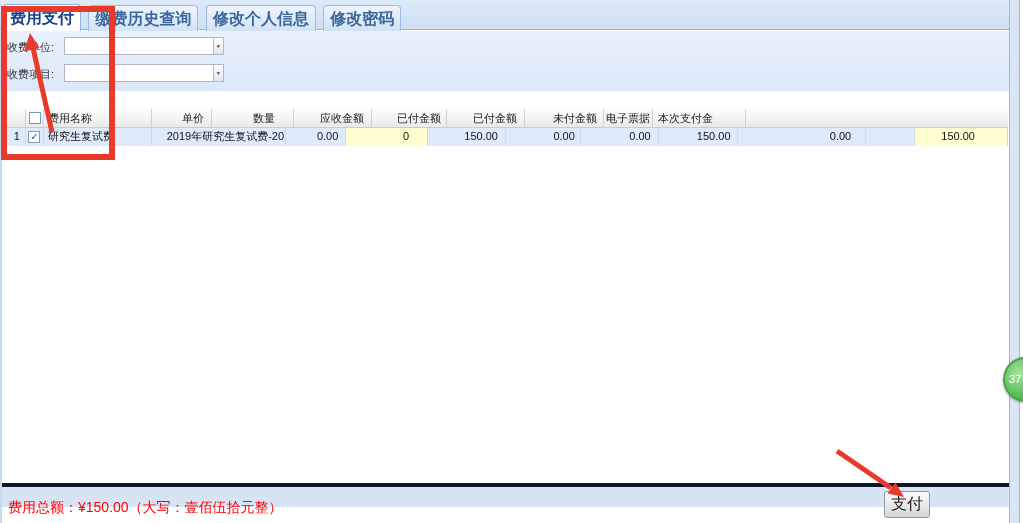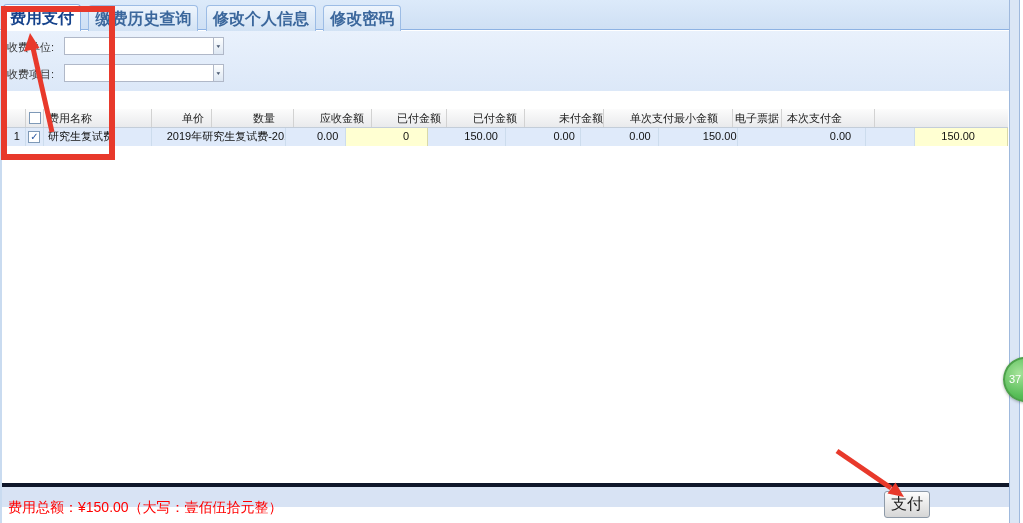--- a/index.html
+++ b/index.html
@@ -39,21 +39,21 @@
   .cell.yellow { background:#ffffd2; border-right:1px solid #d9d9a8; }
   .c0{width:24px; text-align:right; padding-right:5px; color:#333;}
   .c1{width:18px; display:flex; align-items:center; justify-content:center;}
   .c2{width:108px; text-align:left; padding-left:4px;}
   .c3{width:135px; text-align:left; padding-left:15px;}
   .c4{width:60px; text-align:right; padding-right:7px;}
   .c5{width:82px; text-align:right; padding-right:18px;}
   .c6{width:78px; text-align:right; padding-right:7px;}
   .c7{width:75px; text-align:right; padding-right:5px;}
   .c8{width:78px; text-align:right; padding-right:7px;}
-  .c9{width:79px; text-align:right; }
+  .c9{width:79px; text-align:right; padding-right:6px;}
   .c10{width:129px; text-align:right; padding-right:14px;}
   .c11{width:49px; text-align:center; padding:0;}
   .c12{width:93px; text-align:right; padding-right:32px;}
   .checkbox { width:12px; height:12px; background:#fff; border:1px solid #7e99b7; font-size:10px; line-height:10px;
     text-align:center; color:#2a57a0; font-weight:bold; cursor:pointer; }
   .gridbody { position:absolute; left:2px; top:146px; width:1006px; height:337px; background:#fff; }
 
   
   .footer { position:absolute; left:0; top:483px; width:1009px; height:24px;
     background:#d8e3f4; border-top:4px solid #0f172a; }
@@ -111,21 +111,20 @@
     <div class="cell c1">
       <div class="checkbox"></div>
     </div>
     <div class="cell c2">费用名称</div>
     <div class="cell c4">单价</div>
     <div class="cell c5">数量</div>
     <div class="cell c6">应收金额</div>
     <div class="cell c7">已付金额</div>
     <div class="cell c8">已付金额</div>
     <div class="cell c9">未付金额</div>
-    <div class="cell c10">单次支付最小金额</div>
     <div class="cell c11">电子票据</div>
     <div class="cell c12">本次支付金额</div>
   </div>
 
   <div class="gridrow">
     <div class="cell c0">1</div>
     <div class="cell c1">
       <div class="checkbox">
         <span>✓</span>
       </div>

